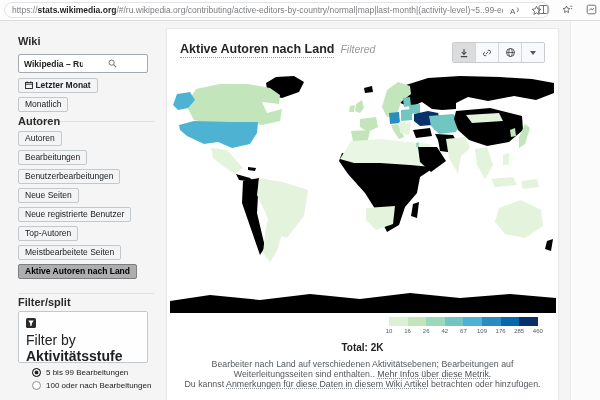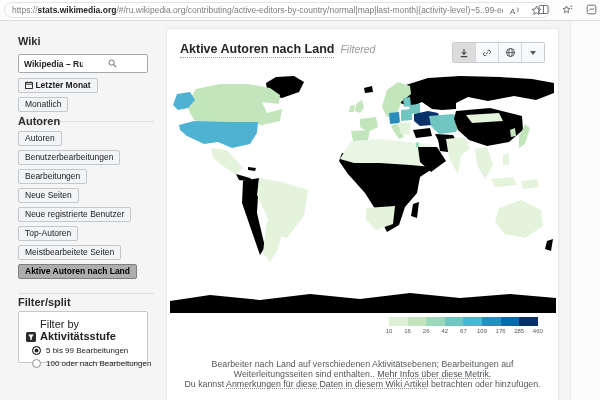--- a/index.html
+++ b/index.html
@@ -32,21 +32,21 @@
   .sbtn{display:inline-block;background:#f3f4f6;border:1px solid #c3c8cd;border-radius:2px;
     padding:2px 6px;font-size:8.5px;color:#202122;white-space:nowrap;line-height:9px;}
   .sbtn.active{background:#aeaeae;border-color:#7b7f83;font-weight:bold;color:#000;}
   .time-btn1{position:absolute;left:0;top:57px;font-weight:bold;}
   .time-btn2{position:absolute;left:0;top:76px;}
   .divider{position:absolute;left:0;width:136px;border-top:1px solid #e1e1e1;}
   .metric-list{position:absolute;left:0;top:110px;display:flex;flex-direction:column;
     align-items:flex-start;gap:4px;}
   .filter-card{position:absolute;left:0;top:290px;width:130px;height:52px;background:#fefefe;
     border:1px solid #c3c8cd;border-radius:2px;padding:6px 4px 0 7px;box-sizing:border-box;}
-  .filter-head{display:flex;align-items:flex-end;gap:4px;font-size:11px;color:#202122;}
+  .filter-head{display:flex;align-items:flex-start;gap:4px;font-size:14px;color:#202122;flex-direction:column;}
   .radio-row{display:flex;align-items:flex-end;gap:5px;margin:4px 0 0 6px;}
   .radio{width:7px;height:7px;border-radius:50%;background:#fff;border:1px solid #8d9297;flex:none;}
   .radio.checked{background:#202122;border-color:#202122;box-shadow:inset 0 0 0 1.5px #fff;}
   .radio-label{font-size:8px;color:#202122;white-space:nowrap;}
 
   
   .card{position:absolute;left:166px;top:7px;width:391px;height:380px;background:#fff;
     border:1px solid #e9e9e9;box-shadow:0 1px 2px rgba(0,0,0,.04);}
   .card-title-row{position:absolute;left:13px;top:13px;display:flex;align-items:baseline;gap:6px;}
   .card-title{font-size:12.5px;font-weight:bold;color:#252525;border-bottom:1px dotted #9b9b9b;
@@ -149,22 +149,22 @@
         </span>
         <span>Letzter Monat</span>
       </div>
       <div class="sbtn time-btn2">Monatlich</div>
 
       <div class="divider" style="top:100px;"></div>
       <div class="side-heading" style="top:94px;">Autoren</div>
 
       <div class="metric-list">
           <div class="sbtn">Autoren</div>
+          <div class="sbtn">Bearbeitungen</div>
           <div class="sbtn">Benutzerbearbeitungen</div>
-          <div class="sbtn">Bearbeitungen</div>
           <div class="sbtn">Neue Seiten</div>
           <div class="sbtn">Neue registrierte Benutzer</div>
           <div class="sbtn">Top-Autoren</div>
           <div class="sbtn">Meistbearbeitete Seiten</div>
           <div class="sbtn active">Aktive Autoren nach Land</div>
         </div>
 
       <div class="divider" style="top:272px;"></div>
       <div class="side-heading" style="top:275px;">Filter/split</div>
 
@@ -293,20 +293,21 @@
             <span style="left: 37.2px;">26</span>
             <span style="left: 55.8px;">42</span>
             <span style="left: 74.4px;">67</span>
             <span style="left: 93px;">109</span>
             <span style="left: 111.6px;">176</span>
             <span style="left: 130.2px;">285</span>
             <span style="left: 148.8px;">460</span>
           </div>
       </div>
 
+      <div class="total">Total: 2K</div>
 
       <div class="desc">
         <span>Bearbeiter nach Land auf verschiedenen Aktivitätsebenen; Bearbeitungen auf Weiterleitungsseiten sind enthalten.. </span><span class="dotted-link">Mehr Infos über diese Metrik.</span><br>
         <span>Du kannst </span><span class="dotted-link">Anmerkungen für diese Daten in diesem Wiki Artikel</span><span> betrachten oder hinzufügen.</span>
       </div>
     </div>
   </div>
 </div>
 
 </body></html>

